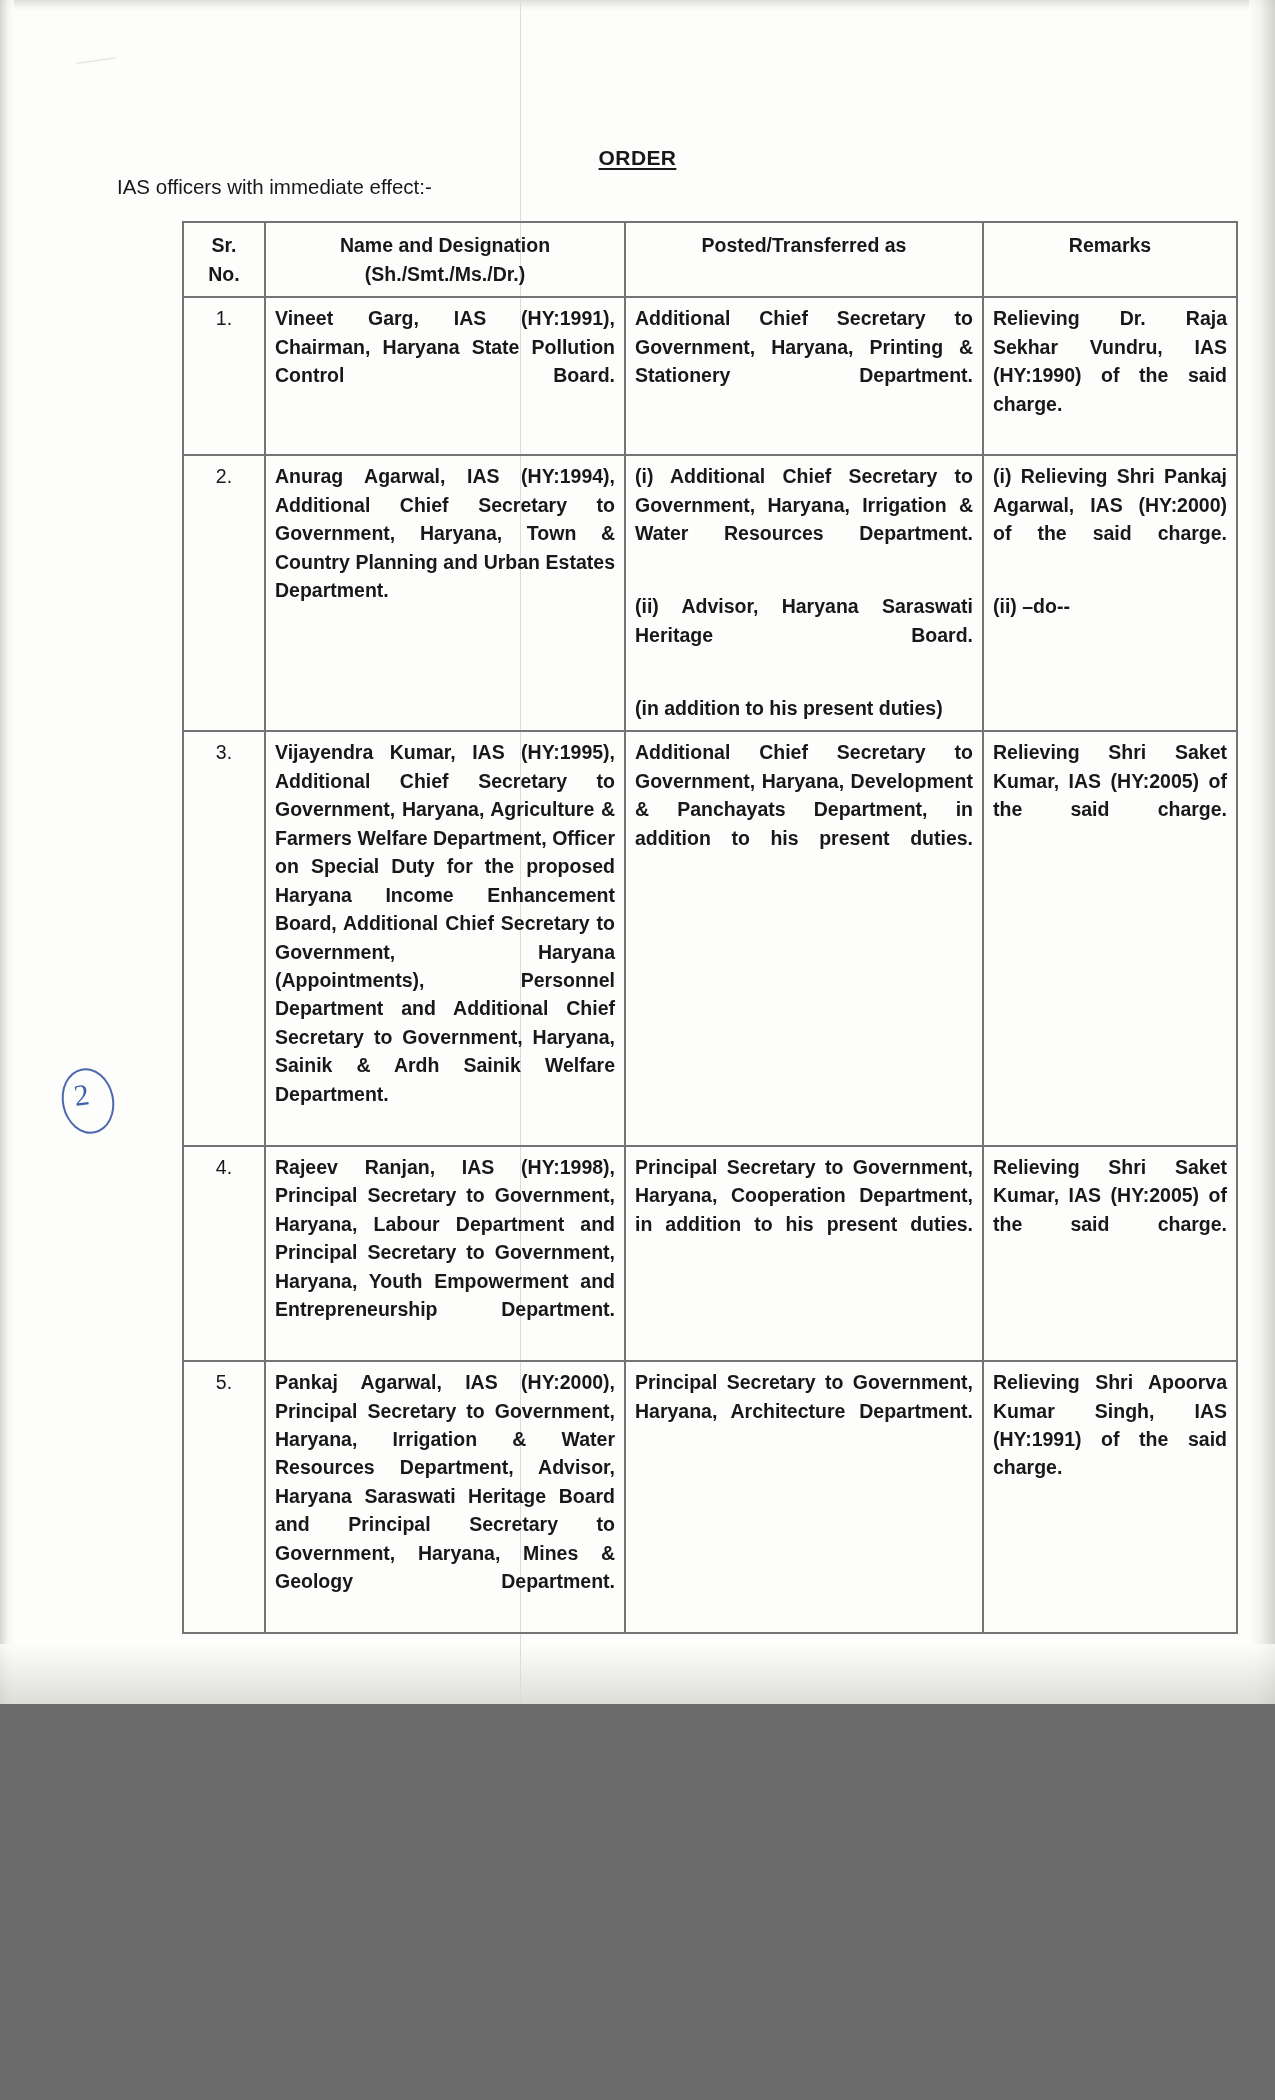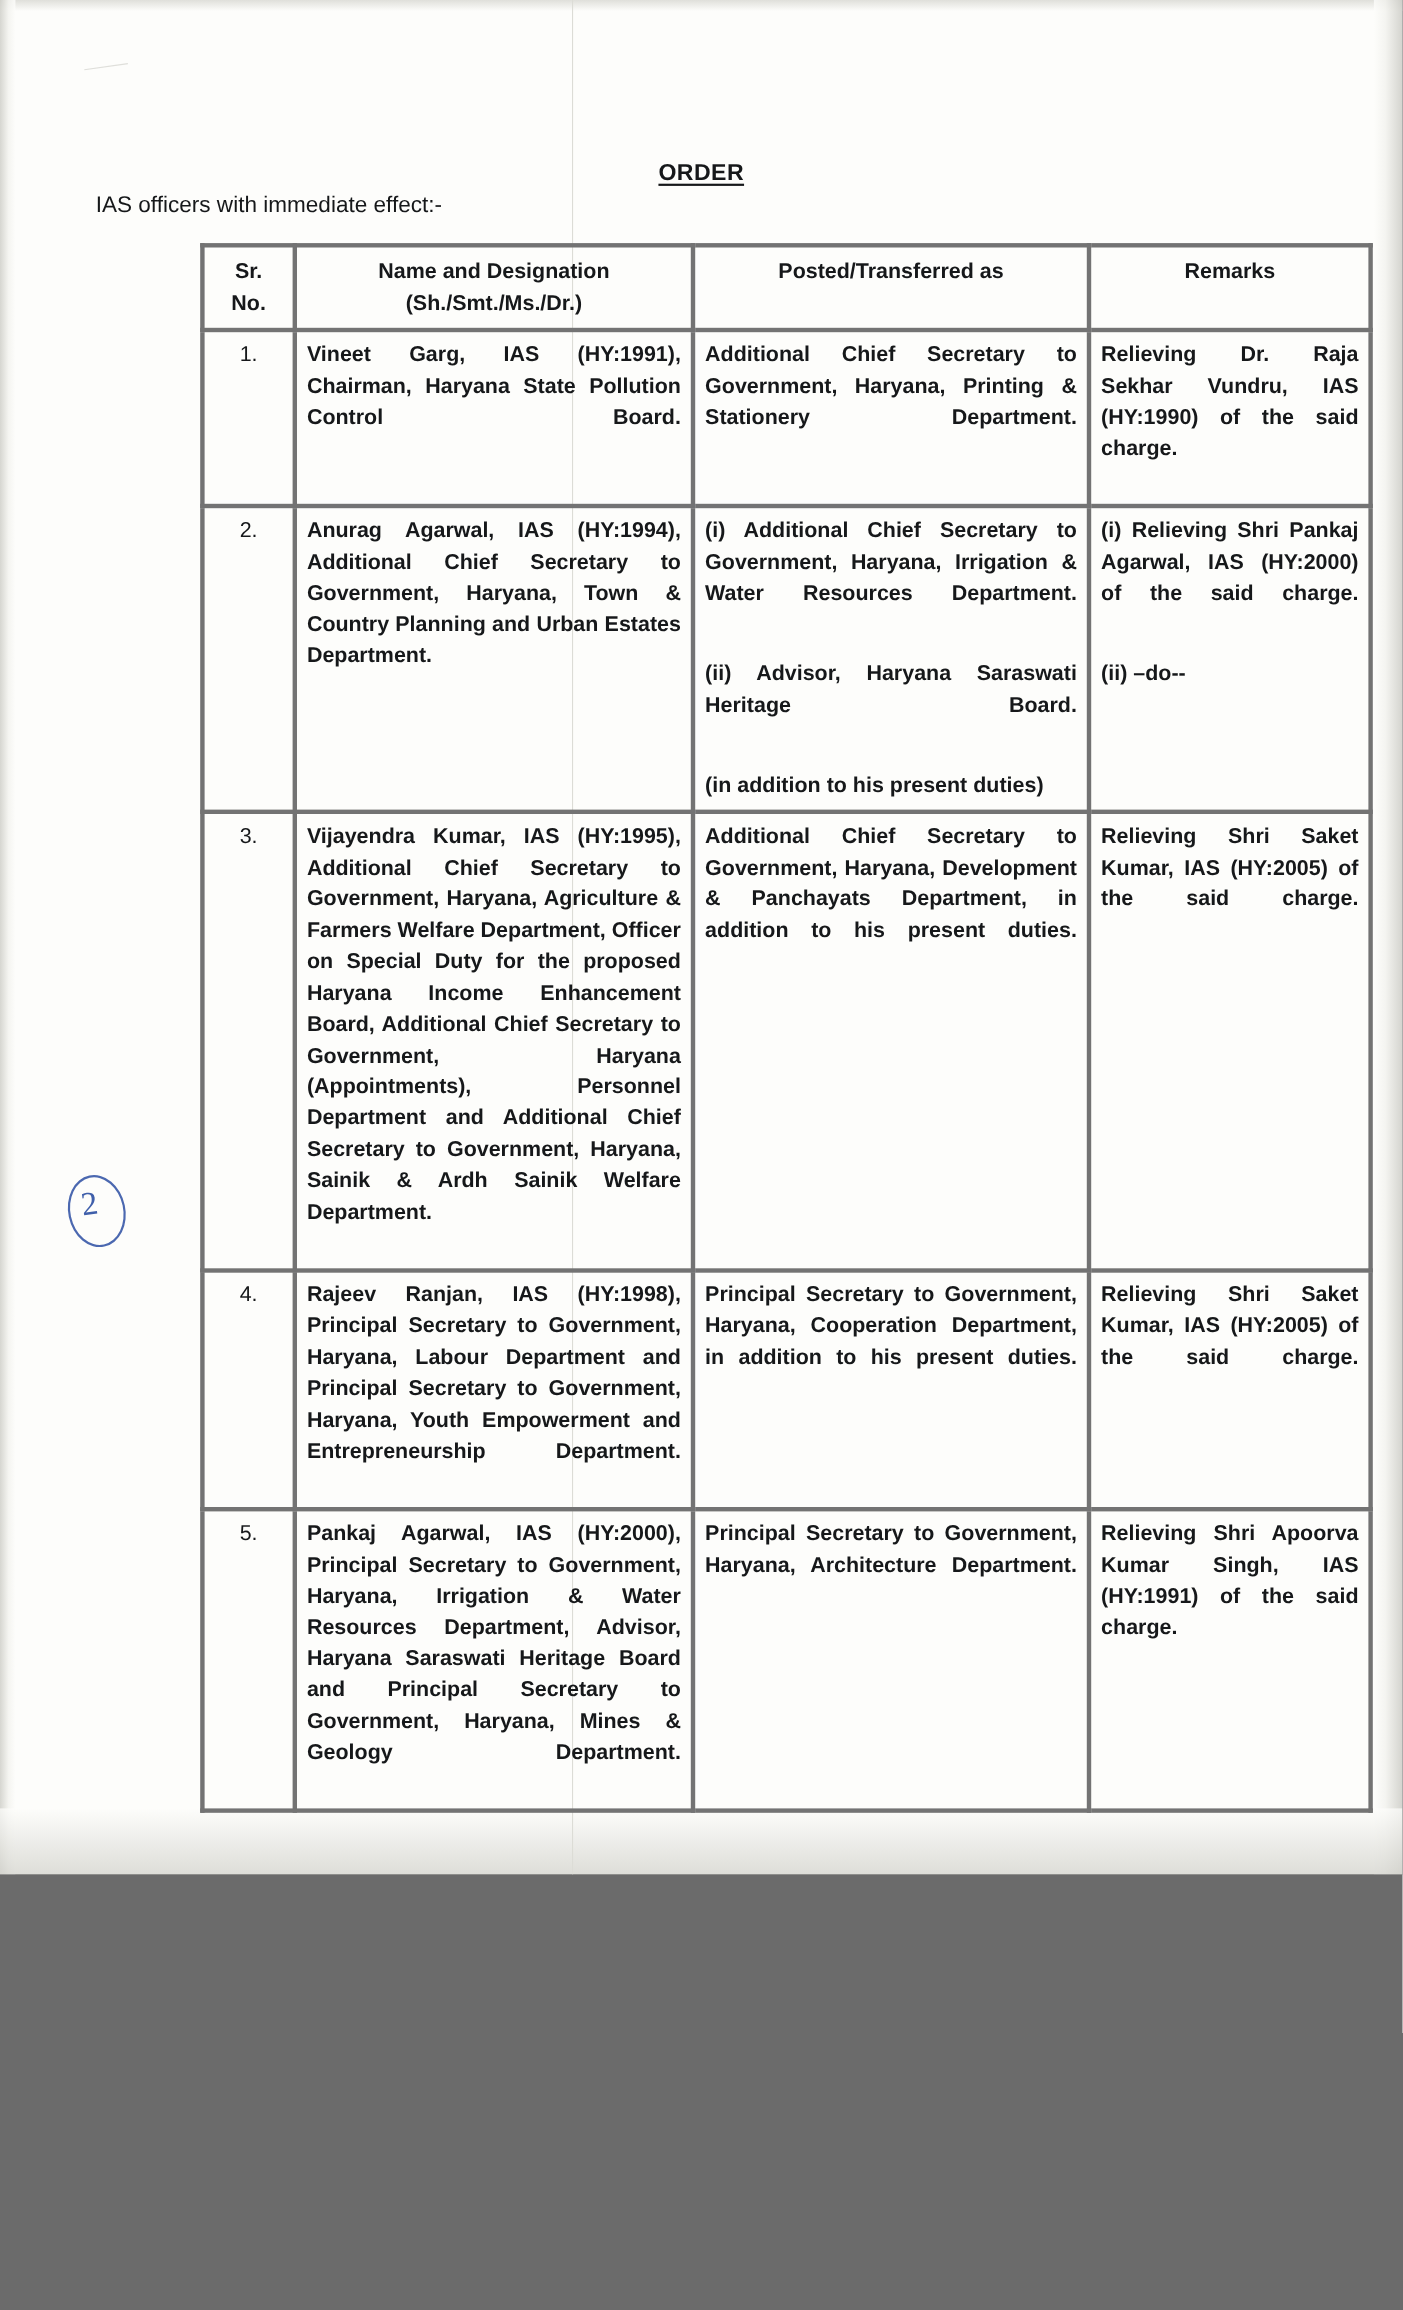--- a/index.html
+++ b/index.html
@@ -85,32 +85,32 @@
     margin: 32px 205px 0 205px;
     text-align: justify;
   }
   .intro .indent {
     display: inline-block;
     width: 62px;
   }
   .intro-2 {
     font-size: 20.5px;
     line-height: 1.62;
-    margin: 0 205px 0 87px;
+    margin: 0 205px 0 117px;
   }
 
   table.order-table {
     border-collapse: collapse;
     margin: 18px 0 0 182px;
     width: 998px;
     table-layout: fixed;
   }
   table.order-table th,
   table.order-table td {
-    border: 4px solid #737373;
+    border: 2px solid #737373;
     vertical-align: top;
     padding: 6px 9px 8px 9px;
     font-size: 19.5px;
     line-height: 1.46;
   }
   table.order-table th {
     font-weight: 700;
     text-align: center;
     padding-top: 8px;
     padding-bottom: 8px;

